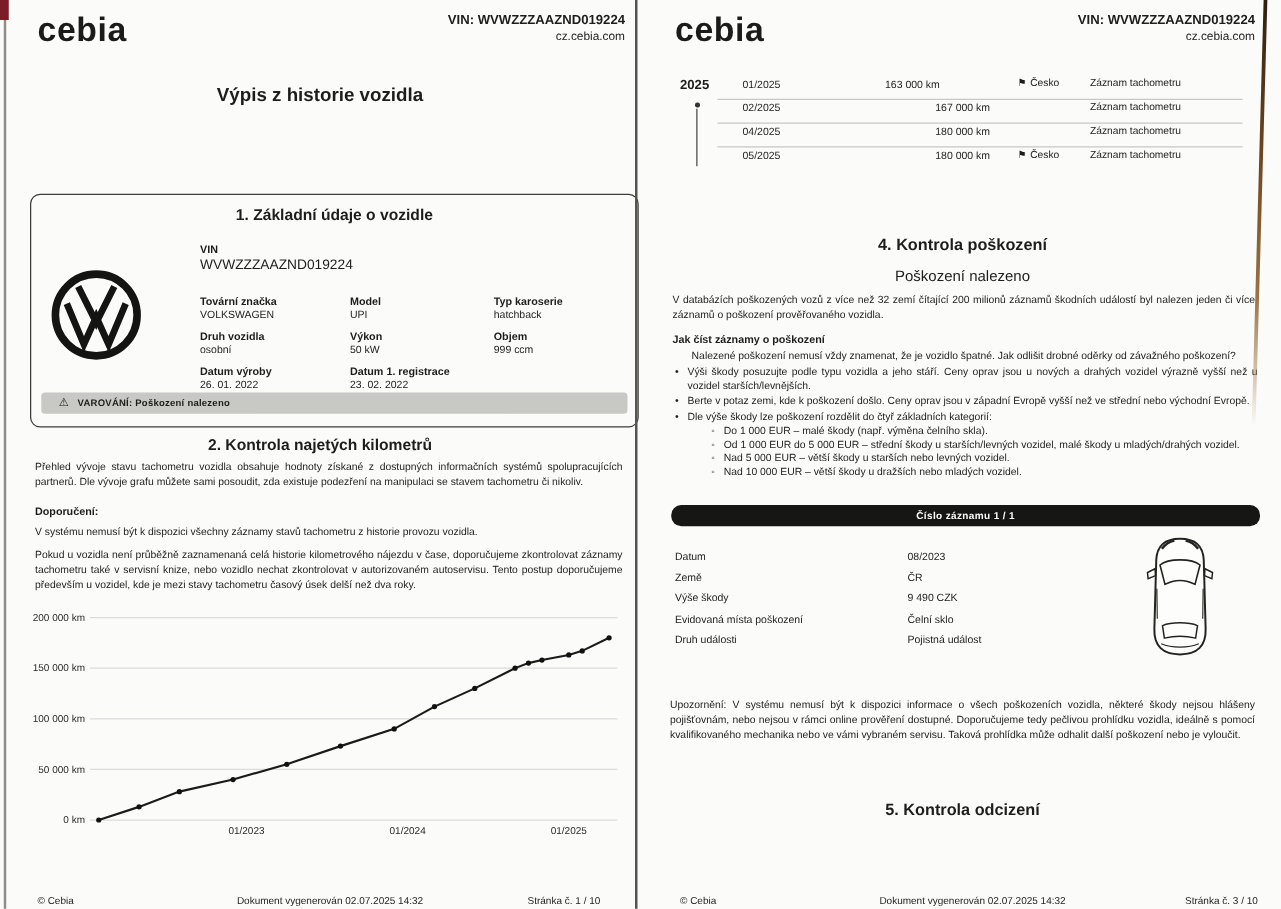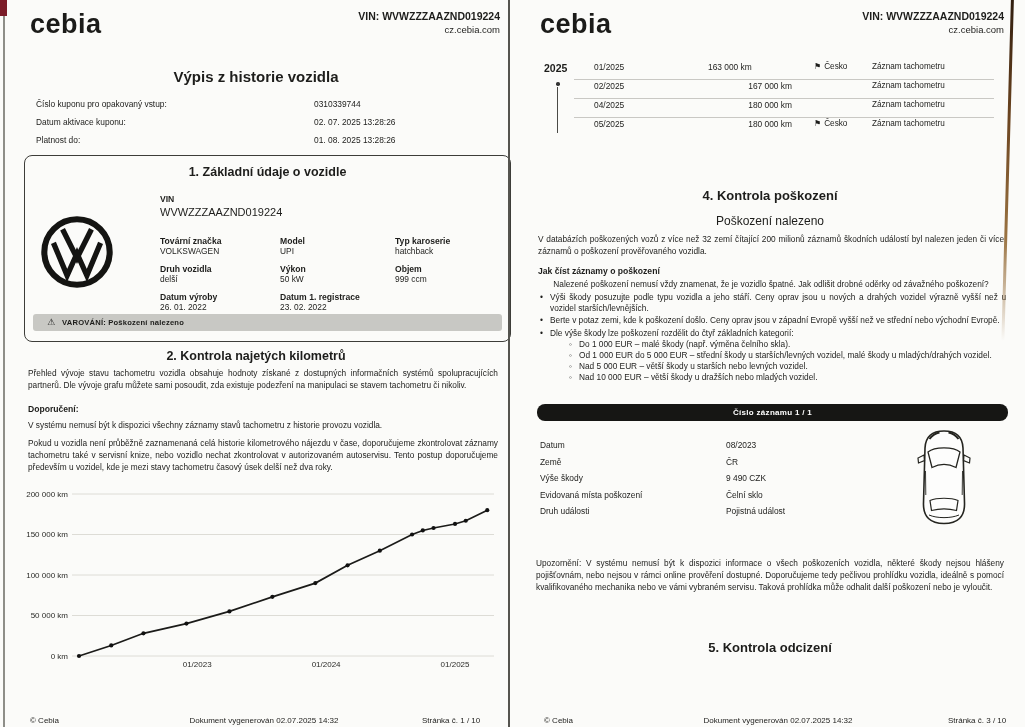--- a/index.html
+++ b/index.html
@@ -68,34 +68,20 @@
   <div class="page" style="left:4px;width:504px;">
 
     <div class="abs logo" style="left:26px;top:9px;">cebia</div>
     <div class="abs vin-block" style="right:8px;top:10px;">
       <div class="vin-line">VIN: WVWZZZAAZND019224</div>
       <div class="site-line">cz.cebia.com</div>
     </div>
 
     <div class="abs h1" style="top:68px;left:0;">Výpis z historie vozidla</div>
 
-    <div class="abs" style="top:99px;left:0;width:504px;">
-      <div style="position:relative;height:18px;">
-        <span class="abs lbl" style="left:32px;">Číslo kuponu pro opakovaný vstup:</span>
-        <span class="abs lbl" style="left:310px;">0310339744</span>
-      </div>
-      <div style="position:relative;height:18px;">
-        <span class="abs lbl" style="left:32px;">Datum aktivace kuponu:</span>
-        <span class="abs lbl" style="left:310px;">02. 07. 2025 13:28:26</span>
-      </div>
-      <div style="position:relative;height:18px;">
-        <span class="abs lbl" style="left:32px;">Platnost do:</span>
-        <span class="abs lbl" style="left:310px;">01. 08. 2025 13:28:26</span>
-      </div>
-    </div>
 
     <div class="box1">
       <div class="abs h2" style="top:9px;left:0;">1. Základní údaje o vozidle</div>
 
       <svg class="abs" style="left:14px;top:58px;" width="76" height="76" viewBox="0 0 100 100">
         <circle cx="50" cy="50" r="43" fill="none" stroke="#141412" stroke-width="8"></circle>
         <path d="M31 20 L50 58 L69 20" fill="none" stroke="#141412" stroke-width="7" stroke-linejoin="miter"></path>
         <path d="M19 38 L37 81 L50 52 L63 81 L81 38" fill="none" stroke="#141412" stroke-width="7" stroke-linejoin="miter"></path>
       </svg>
 
@@ -111,21 +97,21 @@
       <div class="abs field" style="left:255px;top:80px;">
         <div class="flabel">Model</div>
         <div class="fvalue">UPI</div>
       </div>
       <div class="abs field" style="left:370px;top:80px;">
         <div class="flabel">Typ karoserie</div>
         <div class="fvalue">hatchback</div>
       </div>
       <div class="abs field" style="left:135px;top:108px;">
         <div class="flabel">Druh vozidla</div>
-        <div class="fvalue">delší</div>
+        <div class="fvalue">osobní</div>
       </div>
       <div class="abs field" style="left:255px;top:108px;">
         <div class="flabel">Výkon</div>
         <div class="fvalue">50 kW</div>
       </div>
       <div class="abs field" style="left:370px;top:108px;">
         <div class="flabel">Objem</div>
         <div class="fvalue">999 ccm</div>
       </div>
       <div class="abs field" style="left:135px;top:136px;">

